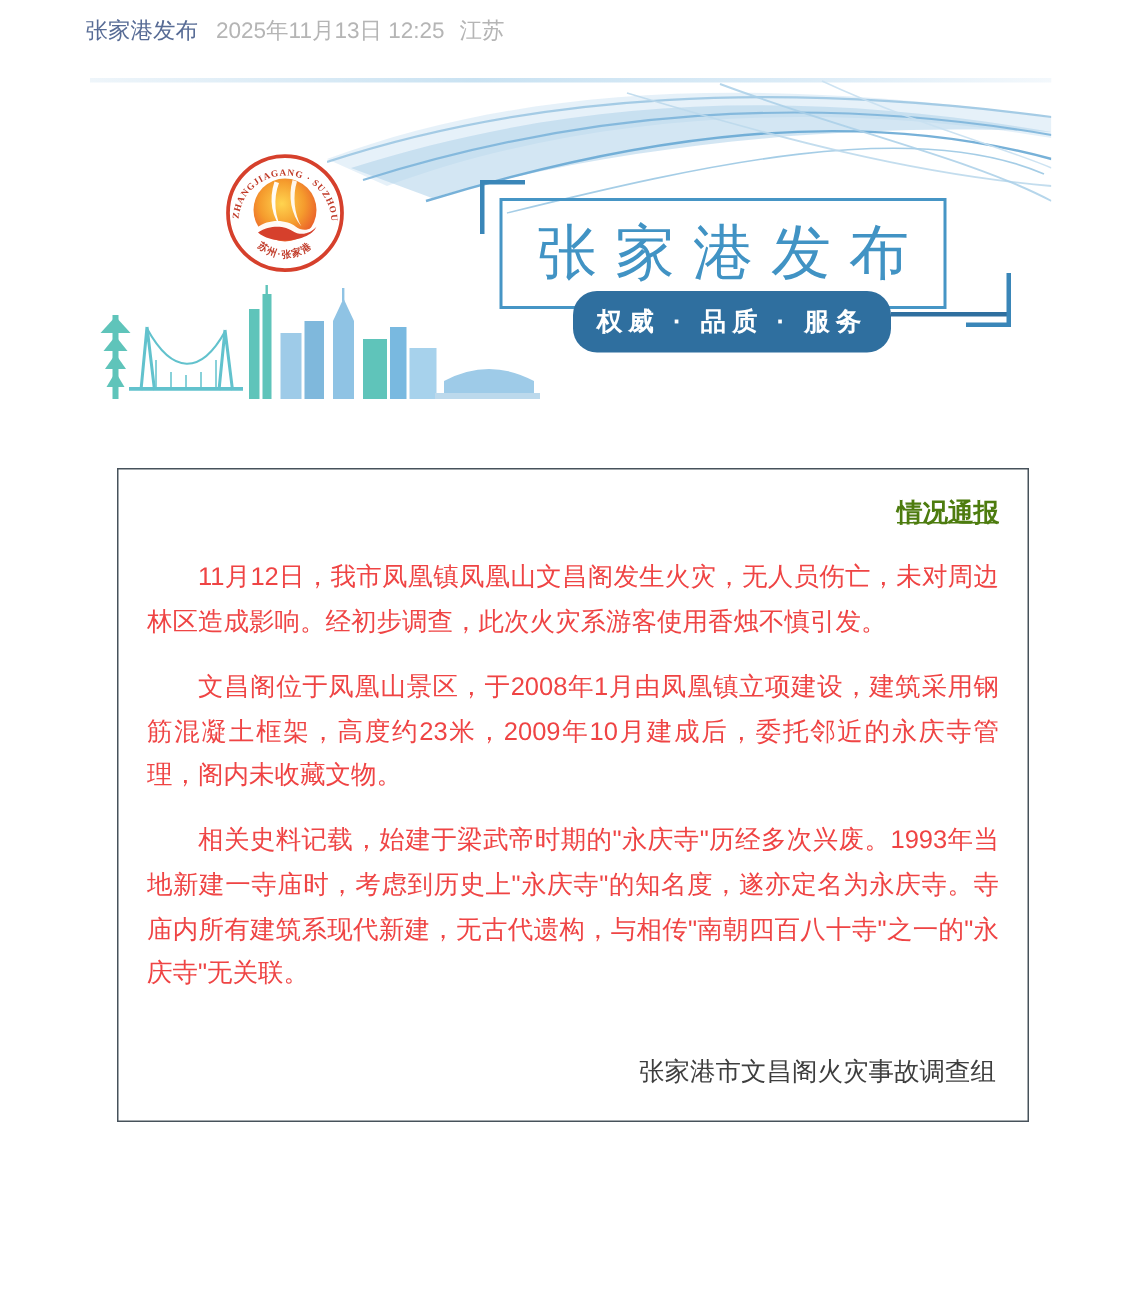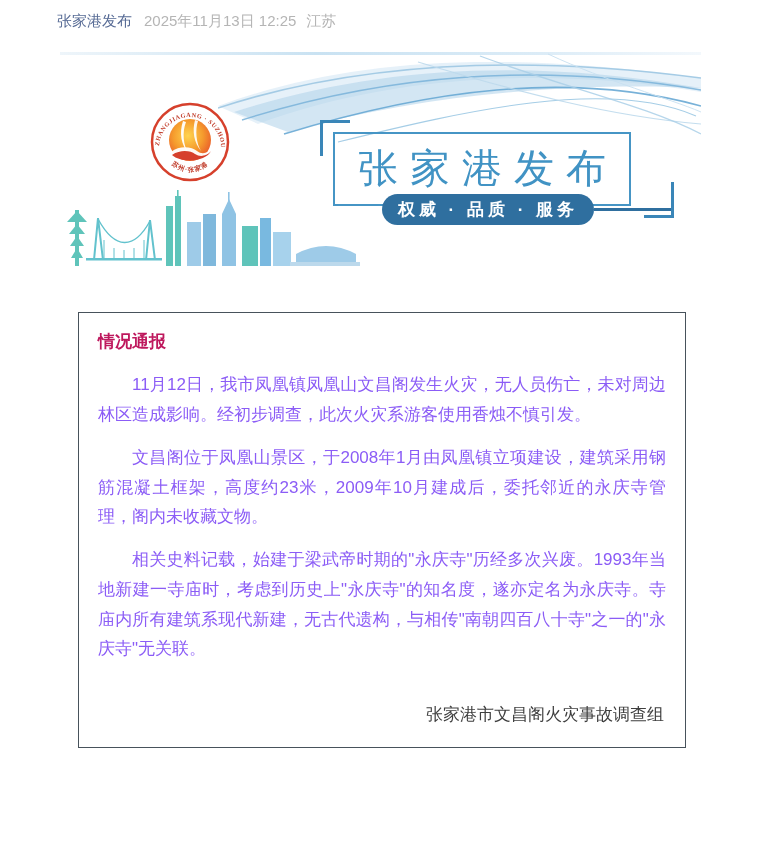--- a/index.html
+++ b/index.html
@@ -89,21 +89,21 @@
   .bracket-br {
     position: absolute;
     left: 584px; top: 134px;
     width: 30px; height: 36px;
     border-right: 3px solid #3a86b8;
     border-bottom: 3px solid #3a86b8;
   }
   .slogan-pill {
     position: absolute;
     left: 322px; top: 146px;
-    width: 212px; height: 31px;
+    width: 212px; height: 41px;
     background: #2f6f9f;
     border-radius: 16px;
     color: #ffffff;
     font-size: 17px;
     font-weight: bold;
     letter-spacing: 4px;
     display: flex;
     align-items: center;
     justify-content: center;
     white-space: nowrap;
@@ -118,32 +118,33 @@
 
   
   .notice-card {
     width: 608px;
     margin: 42px 0 0 78px;
     border: 1px solid #47525b;
     background: #ffffff;
     padding: 12px 19px 14px 19px;
   }
   .notice-title {
-    text-align: left;
-    font-size: 17px;
-    font-weight: bold;
-    color: #be185d;
+    text-align: right;
+    font-size: 17px;
+    font-weight: bold;
+    color: #4d7c0f;
     line-height: 1.75;
     margin: 2px 0 14px 0;
+    text-decoration: underline;
   }
   .notice-para {
     margin: 0 0 13px 0;
     font-size: 17px;
     line-height: 1.75;
-    color: #8b5cf6;
+    color: #ef4444;
     text-indent: 2em;
     text-align: justify;
   }
   .signature-block {
     margin-top: 36px;
     text-align: right;
     font-size: 17px;
     color: #3e3e3e;
   }
   .signature-org { line-height: 1.75; margin-bottom: 3px; padding-right: 2px; }

